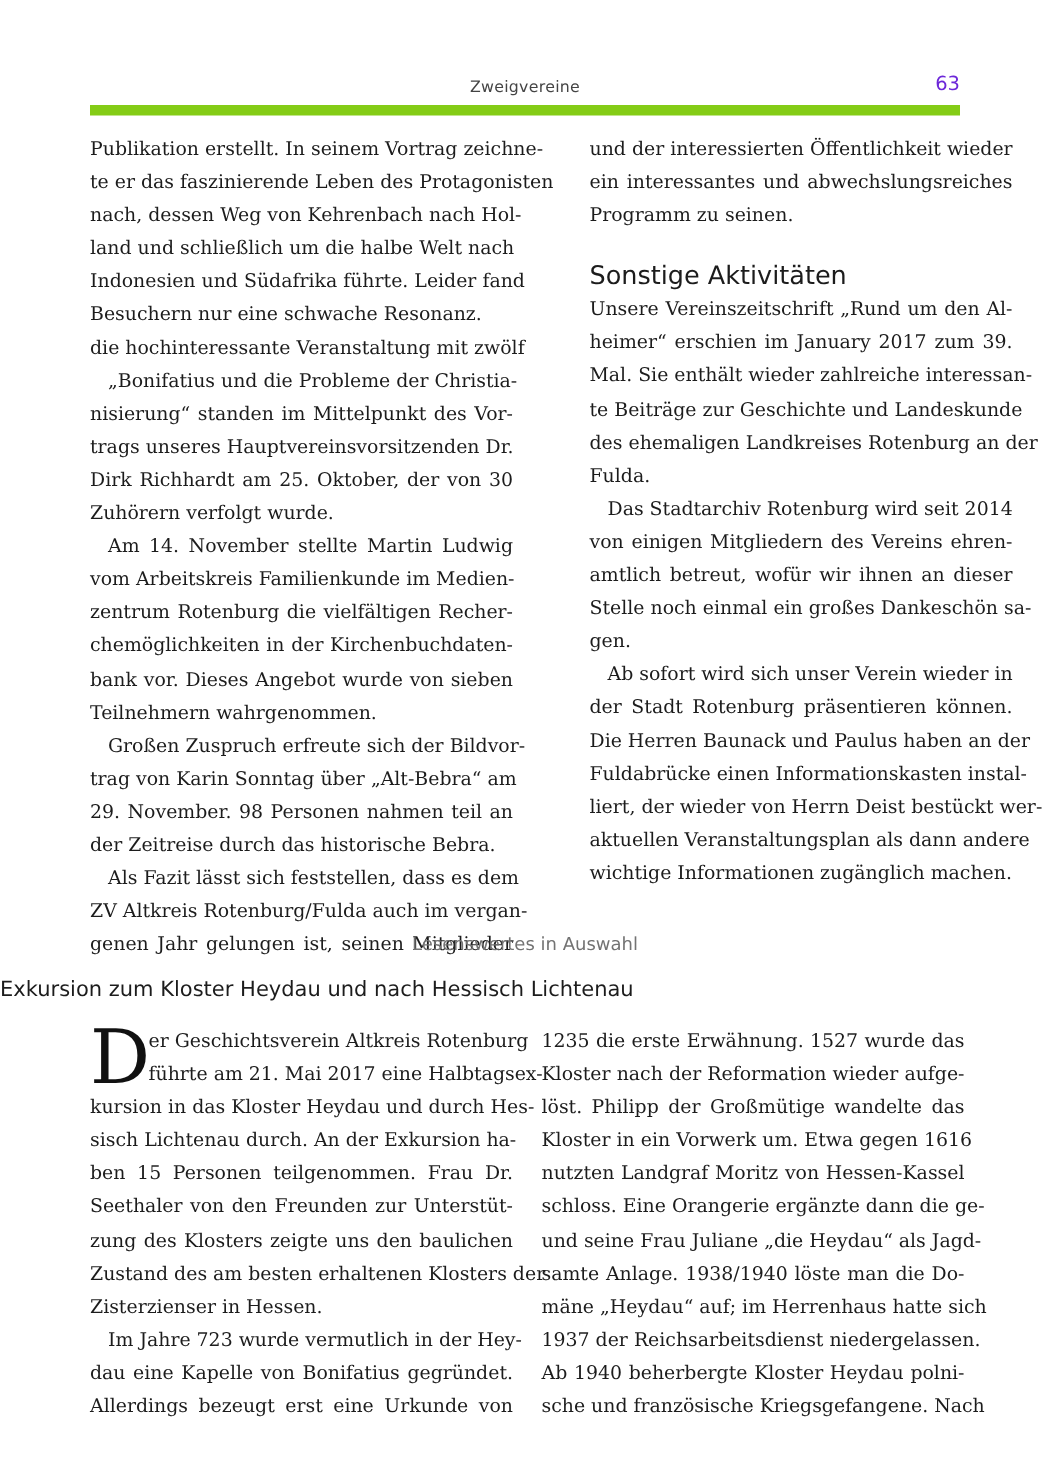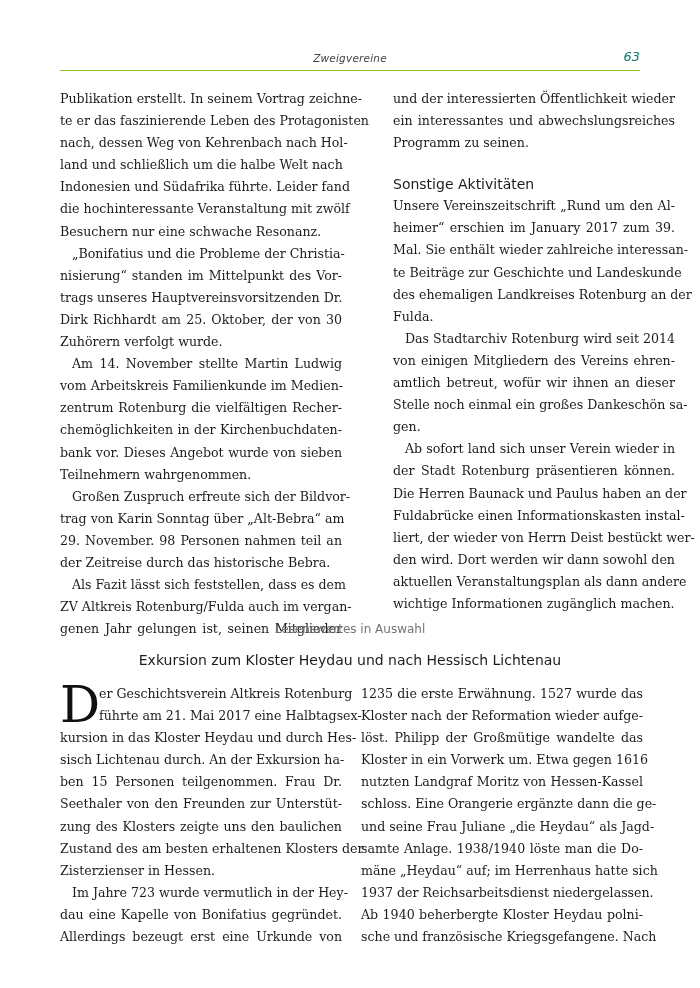--- a/index.html
+++ b/index.html
@@ -1,45 +1,45 @@
 <!DOCTYPE html>
 <html><head>
   <meta charset="utf-8">
   <style>
     html, body { margin: 0; padding: 0; background: #ffffff; }
     body { width: 700px; height: 988px; position: relative; overflow: hidden; color: #1c1c1c; }
-    .running-head { position: absolute; left: 60px; top: 46px; width: 580px; height: 24px; border-bottom: 1px solid #84cc16; font-style: italic; }
+    .running-head { position: absolute; left: 60px; top: 46px; width: 580px; height: 24px; border-bottom: 7px solid #84cc16; }
     .rh-title { position: absolute; left: 0; right: 0; top: 6px; text-align: center; font-family: "DejaVu Sans", sans-serif; font-size: 10.5px; color: #444; letter-spacing: 0.2px; }
-    .rh-page { position: absolute; right: 0; top: 3px; font-family: "DejaVu Sans", sans-serif; font-size: 13px; color: #0f766e; }
+    .rh-page { position: absolute; right: 0; top: 3px; font-family: "DejaVu Sans", sans-serif; font-size: 13px; color: #6d28d9; }
     .col { position: absolute; width: 282px; font-family: "DejaVu Serif", serif; font-size: 12.6px; line-height: 22.1px; }
     .line { display: block; white-space: nowrap; text-align: justify; text-align-last: justify; }
     .line.last { text-align-last: left; }
     .line.indent { text-indent: 12px; }
-    .subhead { display: block; font-family: "DejaVu Sans", sans-serif; font-size: 14px; line-height: 22px; margin-top: 19px; }
+    .subhead { display: block; font-family: "DejaVu Sans", sans-serif; font-size: 17px; line-height: 22px; margin-top: 19px; }
     .section-label { position: absolute; left: 0; width: 700px; top: 622px; text-align: center; font-family: "DejaVu Sans", sans-serif; font-size: 12px; color: #737373; }
-    .article-title { position: absolute; left: 0; width: 700px; top: 652px; text-align: center; font-family: "DejaVu Sans", sans-serif; font-size: 14px; color: #1c1c1c; }
+    .article-title { position: absolute; left: 0; width: 700px; top: 652px; font-family: "DejaVu Sans", sans-serif; font-size: 14px; color: #1c1c1c; }
     .dropcap { position: absolute; left: 0; top: -3px; font-family: "DejaVu Serif", serif; font-size: 50px; line-height: 50px; color: #111; }
     .dc-line { display: block; white-space: nowrap; text-align: justify; text-align-last: justify; padding-left: 39px; }
   </style>
 </head>
 <body>
 
 <div class="running-head">
   <span class="rh-title">Zweigvereine</span>
   <span class="rh-page">63</span>
 </div>
 
 <div class="col" style="left:60px; top:88px;">
   <span class="line">Publikation erstellt. In seinem Vortrag zeichne-</span>
   <span class="line">te er das faszinierende Leben des Protagonisten</span>
   <span class="line">nach, dessen Weg von Kehrenbach nach Hol-</span>
   <span class="line">land und schließlich um die halbe Welt nach</span>
   <span class="line">Indonesien und Südafrika führte. Leider fand</span>
+  <span class="line last">Besuchern nur eine schwache Resonanz.</span>
   <span class="line">die hochinteressante Veranstaltung mit zwölf</span>
-  <span class="line last">Besuchern nur eine schwache Resonanz.</span>
   <span class="line indent">„Bonifatius und die Probleme der Christia-</span>
   <span class="line">nisierung“ standen im Mittelpunkt des Vor-</span>
   <span class="line">trags unseres Hauptvereinsvorsitzenden Dr.</span>
   <span class="line">Dirk Richhardt am 25. Oktober, der von 30</span>
   <span class="line last">Zuhörern verfolgt wurde.</span>
   <span class="line indent">Am 14. November stellte Martin Ludwig</span>
   <span class="line">vom Arbeitskreis Familienkunde im Medien-</span>
   <span class="line">zentrum Rotenburg die vielfältigen Recher-</span>
   <span class="line">chemöglichkeiten in der Kirchenbuchdaten-</span>
   <span class="line">bank vor. Dieses Angebot wurde von sieben</span>
@@ -62,26 +62,25 @@
   <span class="line">heimer“ erschien im January 2017 zum 39.</span>
   <span class="line">Mal. Sie enthält wieder zahlreiche interessan-</span>
   <span class="line">te Beiträge zur Geschichte und Landeskunde</span>
   <span class="line">des ehemaligen Landkreises Rotenburg an der</span>
   <span class="line last">Fulda.</span>
   <span class="line indent">Das Stadtarchiv Rotenburg wird seit 2014</span>
   <span class="line">von einigen Mitgliedern des Vereins ehren-</span>
   <span class="line">amtlich betreut, wofür wir ihnen an dieser</span>
   <span class="line">Stelle noch einmal ein großes Dankeschön sa-</span>
   <span class="line last">gen.</span>
-  <span class="line indent">Ab sofort land sich unser Verein wieder in</span>
+  <span class="line indent">Ab sofort wird sich unser Verein wieder in</span>
   <span class="line">der Stadt Rotenburg präsentieren können.</span>
   <span class="line">Die Herren Baunack und Paulus haben an der</span>
   <span class="line">Fuldabrücke einen Informationskasten instal-</span>
   <span class="line">liert, der wieder von Herrn Deist bestückt wer-</span>
-  <span class="line">den wird. Dort werden wir dann sowohl den</span>
   <span class="line">aktuellen Veranstaltungsplan als dann andere</span>
   <span class="line last">wichtige Informationen zugänglich machen.</span>
 </div>
 
 <div class="section-label">Lesenswertes in Auswahl</div>
 <div class="article-title">Exkursion zum Kloster Heydau und nach Hessisch Lichtenau</div>
 
 <div class="col" style="left:60px; top:683px;">
   <span class="dropcap">D</span>
   <span class="dc-line">er Geschichtsverein Altkreis Rotenburg</span>

